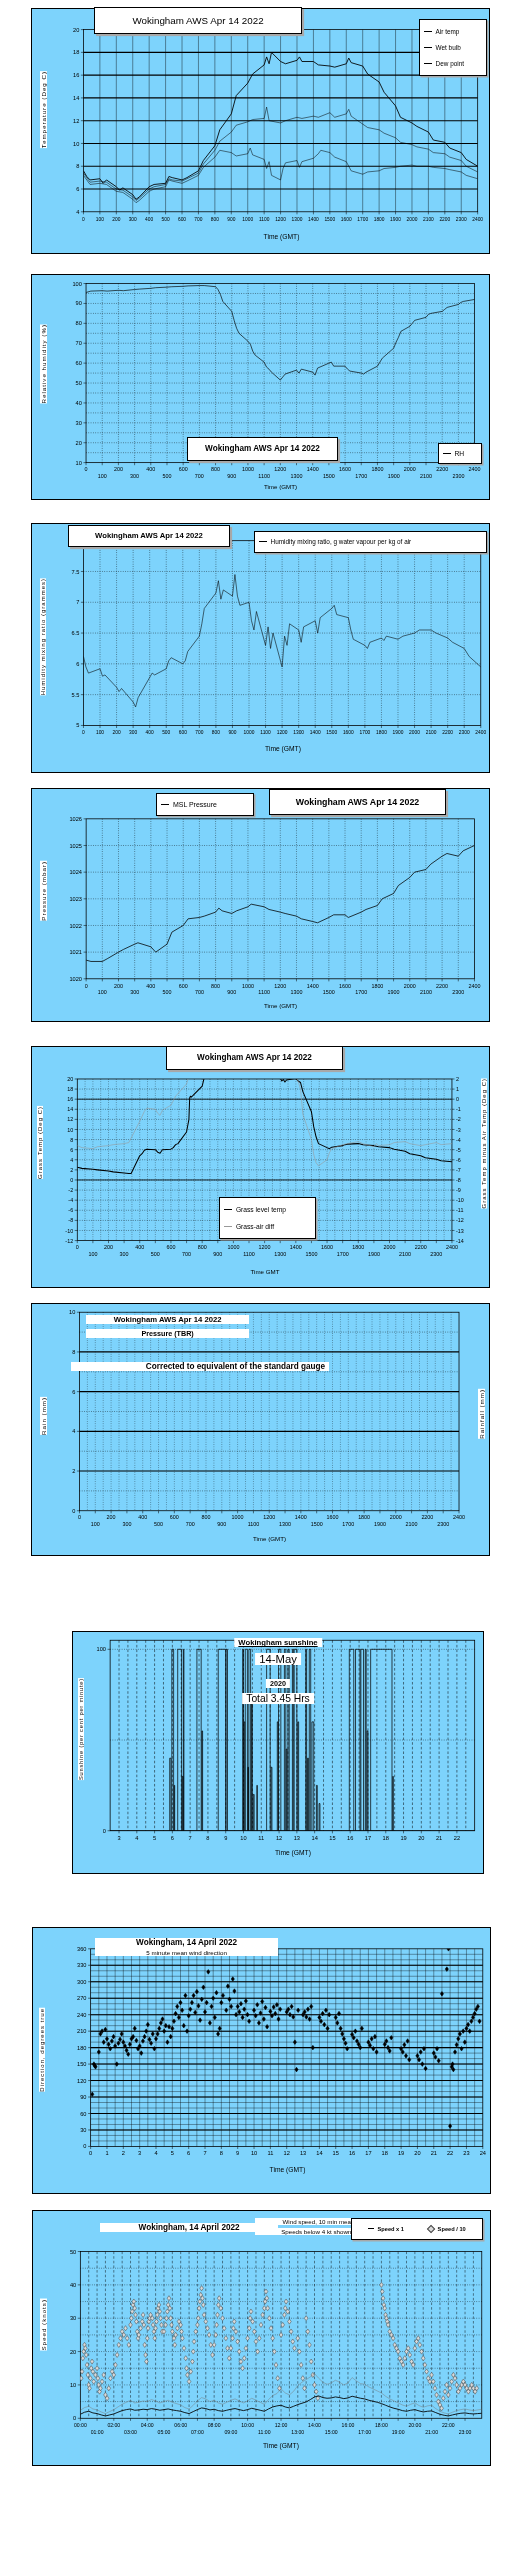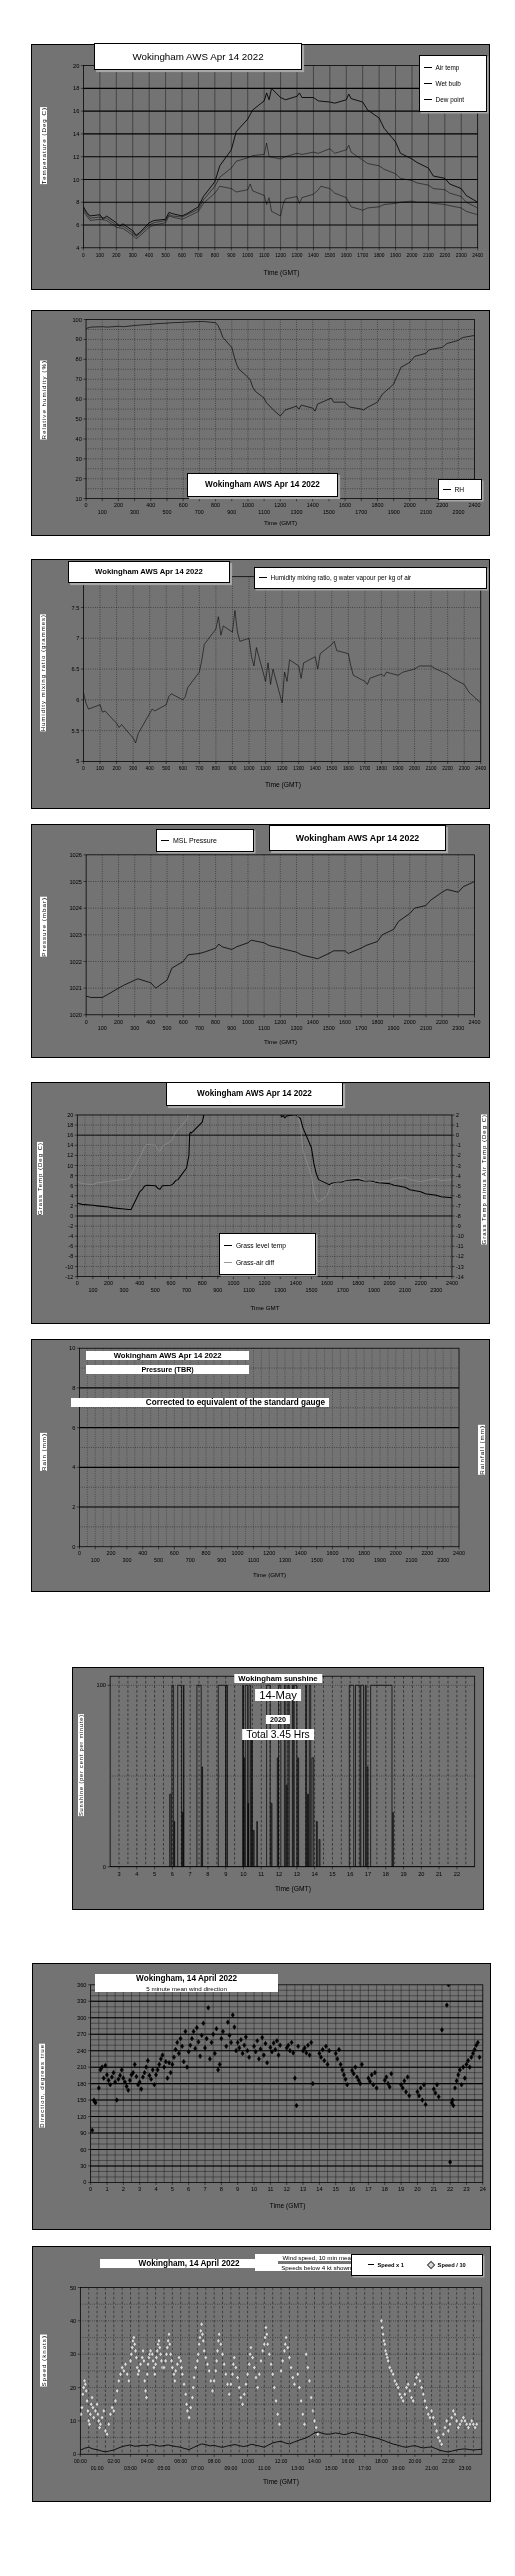--- a/index.html
+++ b/index.html
@@ -1,18 +1,18 @@
 <!DOCTYPE html>
 <html style="font-size:8.2px"><head>
 <meta charset="utf-8">
 <style>
   html,body{margin:0;padding:0;}
   body{width:515px;height:2576px;position:relative;background:#fff;
        font-family:"Liberation Sans",sans-serif;color:#000;}
-  .panel{position:absolute;border:0.8px solid #000;background:#737373;box-sizing:border-box;margin-top:36px;}
+  .panel{position:absolute;border:0.8px solid #000;background:#7dd3fc;box-sizing:border-box;}
   .panel svg{position:absolute;left:0;top:0;font-family:"Liberation Sans",sans-serif;}
   .ov{position:absolute;z-index:3;background:#fff;}
   .tbox{border:0.5px solid #000;box-shadow:2.1px 2.1px 0 #a8a8a8;display:flex;flex-direction:column;
         align-items:center;justify-content:center;text-align:center;}
   .legend{border:0.5px solid #000;box-shadow:1.5px 1.5px 0 #a8a8a8;padding:3.1px 4.1px;
           display:flex;flex-direction:column;justify-content:space-around;}
   .lgrow{display:flex;align-items:center;gap:3.6px;white-space:nowrap;}
   .mk{display:inline-block;width:8.2px;border-top:1px solid #000;flex:0 0 8.2px;}
   .mk.thin{border-top-width:0.5px;}
   .mk.gray{border-color:#999;}
@@ -860,21 +860,21 @@
       <line x1="87" y1="16" x2="92" y2="16" stroke="#000" stroke-width="1"></line>
       <text x="84" y="20" text-anchor="end" font-size="11" fill="#000">10</text>
       <clipPath id="clip5">
         <rect x="92" y="16" width="738" height="386"></rect>
       </clipPath>
       <g clip-path="url(#clip5)"></g>
     </svg>
   </section>
 
 <section class="panel" style="left:72px;top:1631px;width:412px;height:243px;border-width:0.5px;">
-  <div class="ctext" style="left:50%;transform:translateX(-50%);top:6.2px;font-size:7.7px;font-weight:700;">Wokingham sunshine</div>
+  <div class="ctext" style="left:50%;transform:translateX(-50%);top:6.2px;font-size:7.7px;font-weight:700;text-decoration:underline;">Wokingham sunshine</div>
   <div class="ctext" style="left:50%;transform:translateX(-50%);top:20.6px;font-size:11.3px;">14-May</div>
   <div class="ctext" style="left:50%;transform:translateX(-50%);top:47px;font-size:7.2px;font-weight:700;">2020</div>
   <div class="ctext" style="left:50%;transform:translateX(-50%);top:61px;font-size:10.3px;">Total 3.45 Hrs</div>
   <div class="vlabel" style="left:5.2px;top:46px;font-size:5.7px;letter-spacing:0.8px;">Sunshine (per cent per minute)</div>
   <div class="xtitle" style="left:37px;width:366px;top:217px;">Time (GMT)</div>
 <svg width="411" height="242" viewBox="0 0 798 470">
       <line x1="89.26829268292683" y1="16" x2="89.26829268292683" y2="386" stroke="#000" stroke-width="1" stroke-dasharray="5,4"></line>
       <line x1="106.53658536585365" y1="16" x2="106.53658536585365" y2="386" stroke="#000" stroke-width="1" stroke-dasharray="5,4"></line>
       <line x1="123.8048780487805" y1="16" x2="123.8048780487805" y2="386" stroke="#000" stroke-width="1" stroke-dasharray="5,4"></line>
       <line x1="141.0731707317073" y1="16" x2="141.0731707317073" y2="386" stroke="#000" stroke-width="1" stroke-dasharray="5,4"></line>

